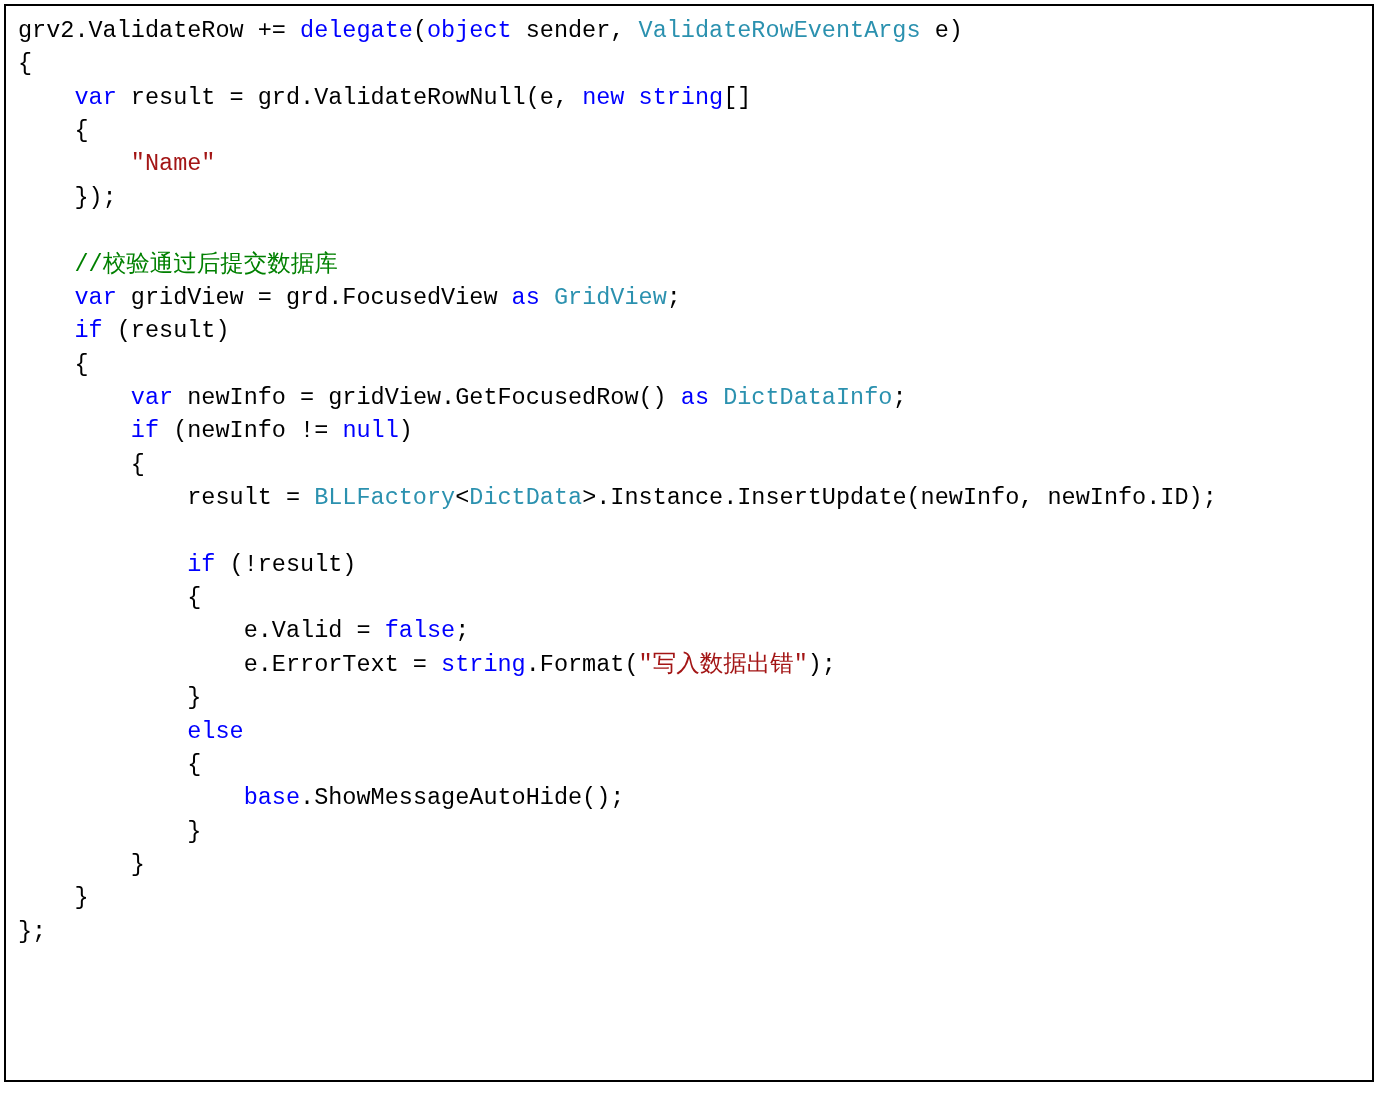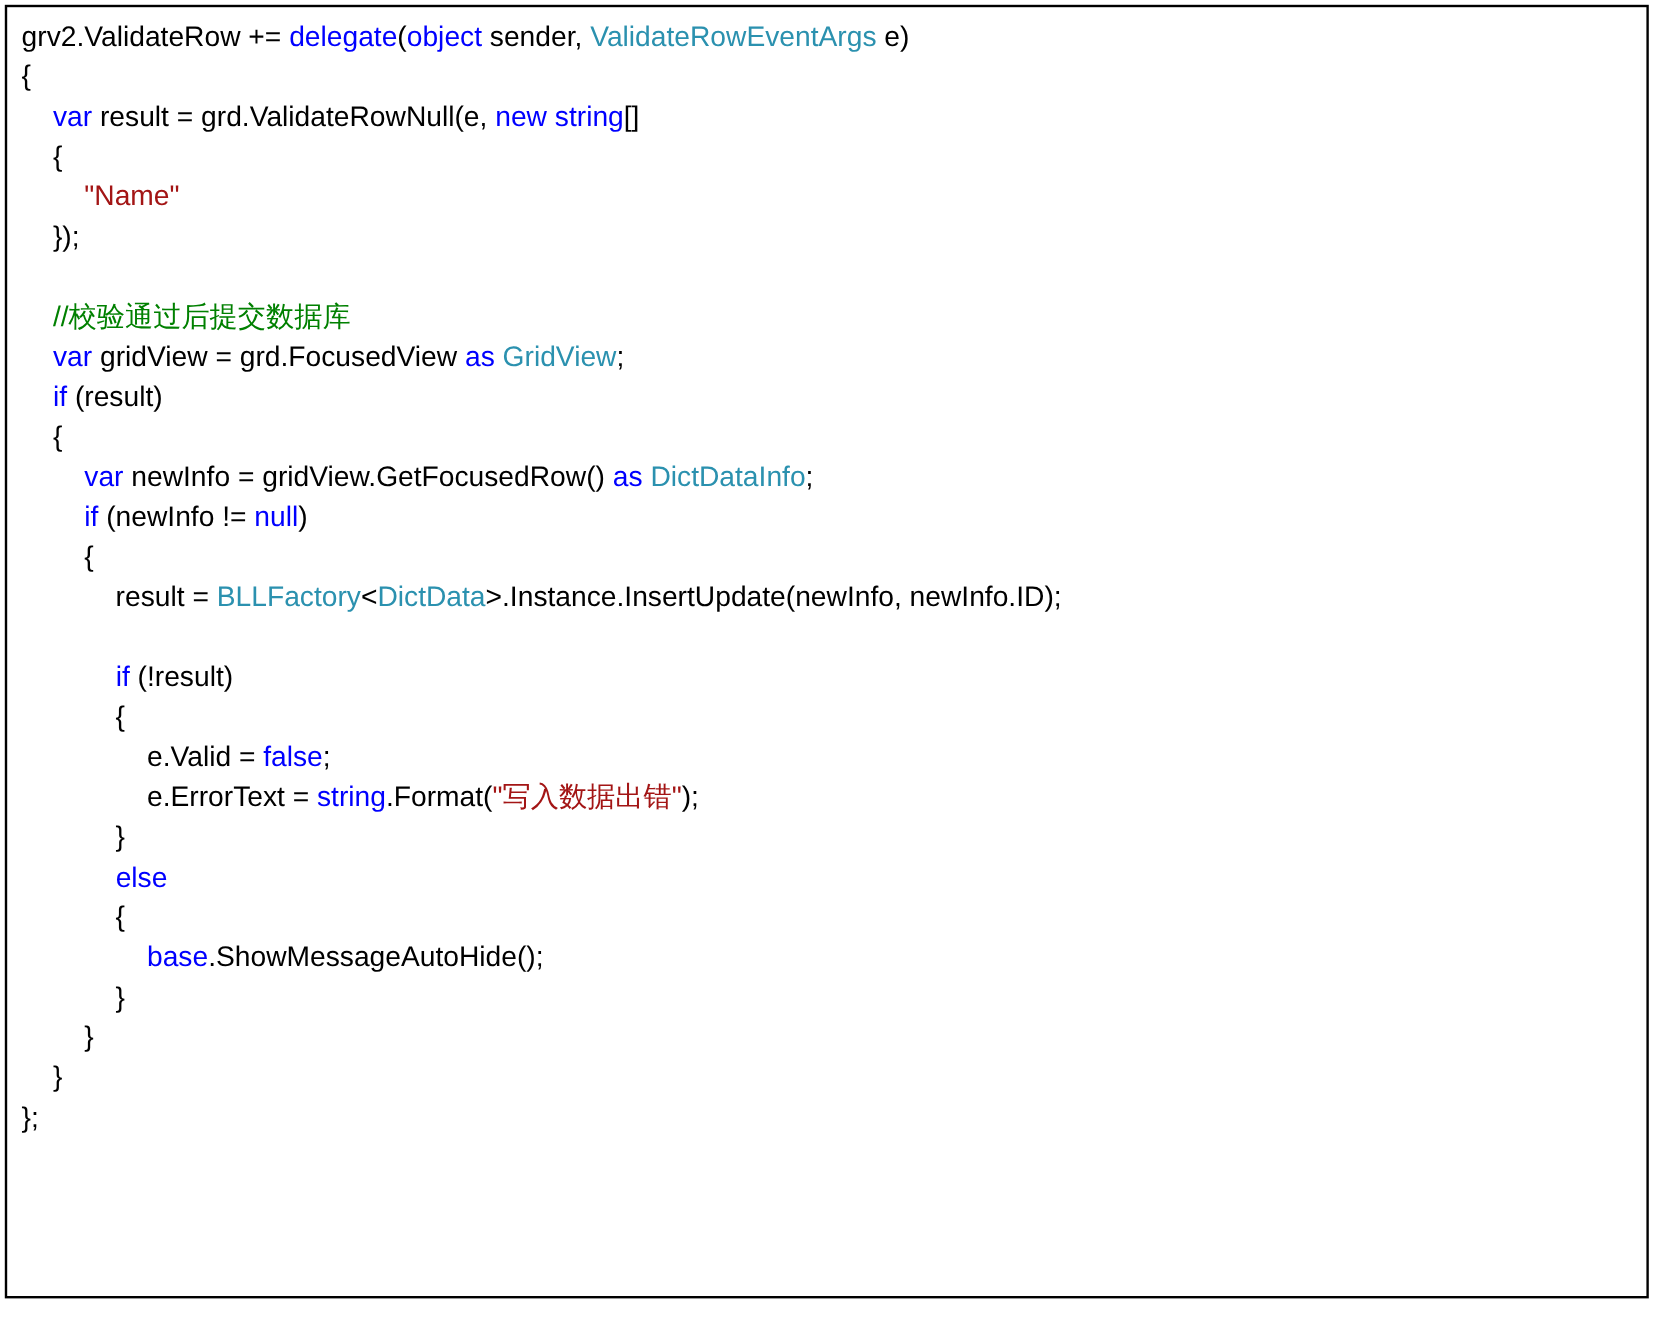--- a/index.html
+++ b/index.html
@@ -12,21 +12,21 @@
     border: 2px solid #000000;
     padding: 8px 12px;
     margin: 4px;
     width: 1370px;
     height: 1078px;
     box-sizing: border-box;
     overflow: hidden;
   }
   pre {
     margin: 0;
-    font-family: Liberation Sans, sans-serif;
+    font-family: Liberation Mono, monospace;
     font-size: 23.5px;
     line-height: 1.42;
     white-space: pre;
     color: #000000;
   }
   .kw { color: #0000ff; }
   .type { color: #2b91af; }
   .str { color: #a31515; }
   .comment { color: #008000; }
 </style>

